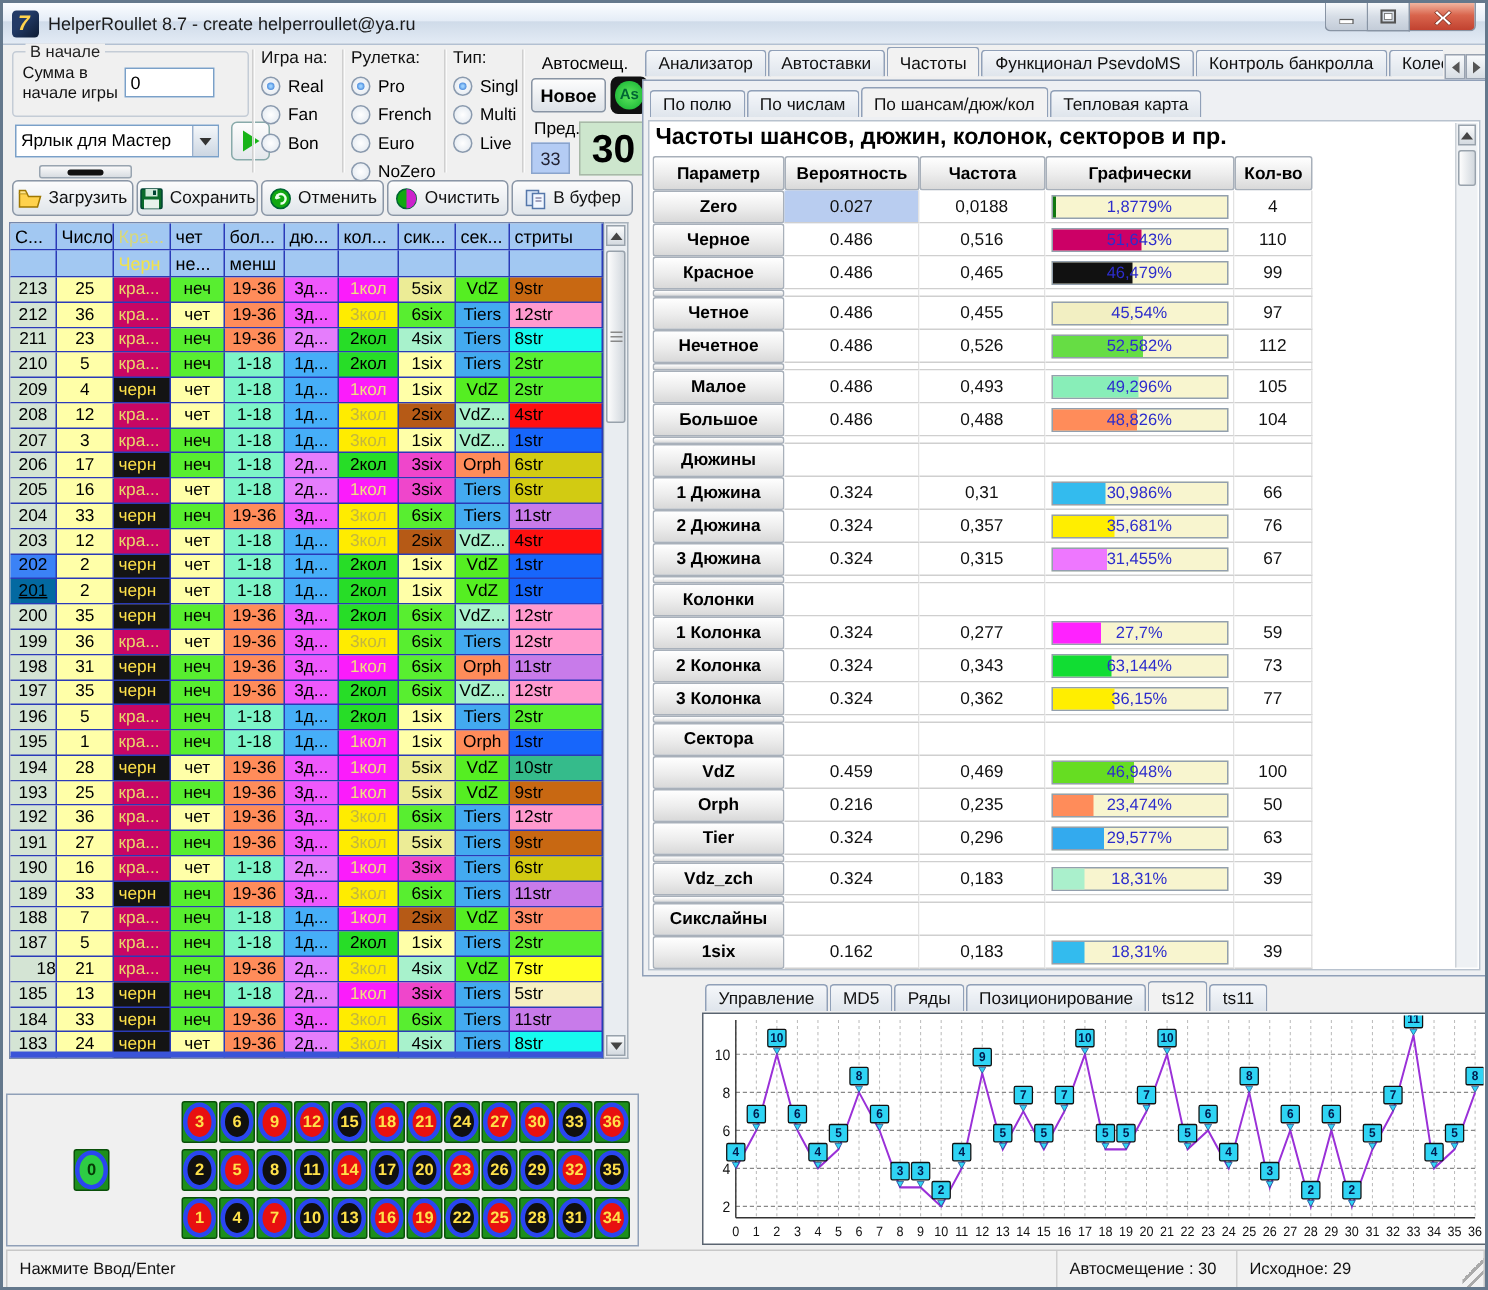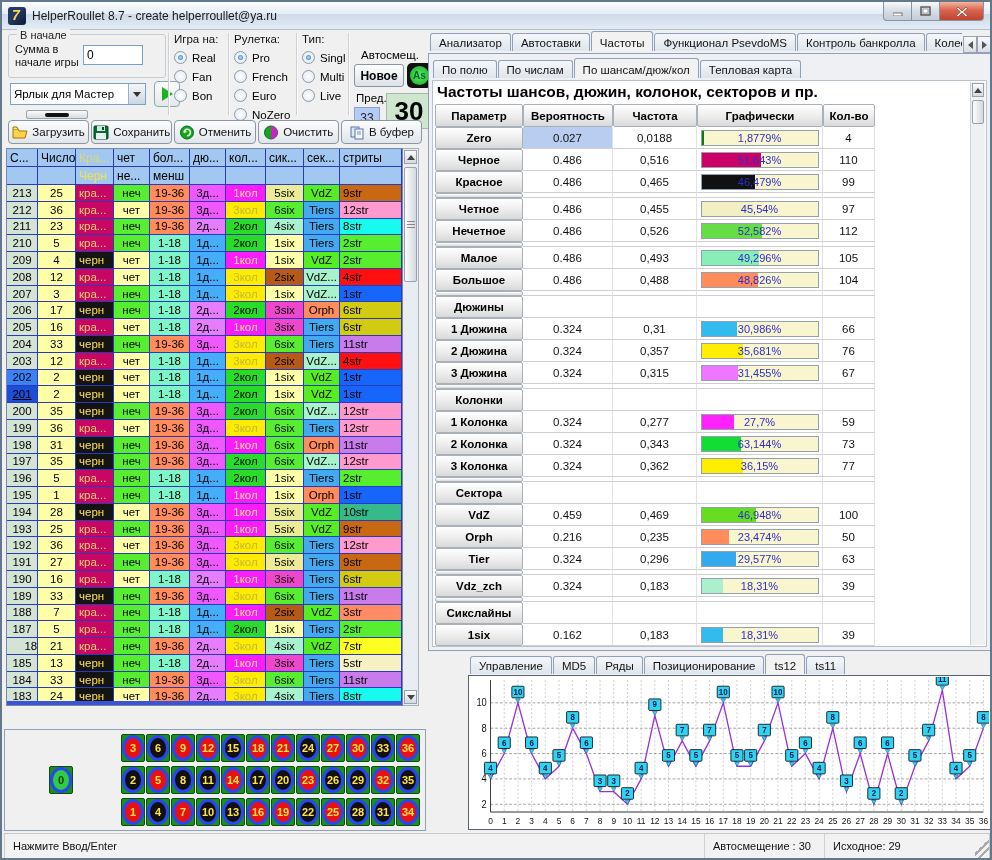--- a/index.html
+++ b/index.html
@@ -44,21 +44,21 @@
   .mini-btn{position:absolute;left:22px;top:79px;width:62px;height:9px;border:1px solid #98a4b0;border-radius:2px;
     background:linear-gradient(#fafafa,#d8dde2);display:flex;align-items:center;justify-content:center;}
   .mini-dash{width:24px;height:4px;background:#111;border-radius:2px;}
   .vsep{position:absolute;top:2px;height:82px;width:2px;border-left:1px solid #cfcfcf;border-right:1px solid #fbfbfb;}
   .rgroup{position:absolute;top:2px;font-size:11.5px;}
   .rg-label{font-size:11.5px;margin-bottom:4px;color:#111;}
   .radio-row{display:flex;align-items:center;gap:5px;margin:6px 0;}
   .radio-dot{width:13px;height:13px;border-radius:50%;border:1px solid #8a9aae;background:radial-gradient(#fff,#dfe6ee);position:relative;flex:none;}
   .radio-dot.on::after{content:"";position:absolute;left:3px;top:3px;width:5px;height:5px;border-radius:50%;
     background:radial-gradient(#9ad0ff 20%,#1e62c8);}
-  .auto-group{position:absolute;left:350px;top:18px;width:72px;}
+  .auto-group{position:absolute;left:350px;top:6px;width:72px;}
   .auto-label{font-size:11.5px;text-align:center;}
   .new-btn{position:absolute;left:0;top:15px;width:50px;height:23px;border:1px solid #8894a4;border-radius:3px;
     background:linear-gradient(#fdfdfd,#dde2e8);font-weight:bold;font-size:12px;display:flex;align-items:center;justify-content:center;}
   .as-btn{position:absolute;left:53px;top:14px;width:25px;height:25px;background:#111;border-radius:5px;
     display:flex;align-items:center;justify-content:center;}
   .as-inner{width:19px;height:19px;border-radius:50%;background:radial-gradient(#5fe85f,#0fae2f);
     color:#063;font-size:10px;font-weight:bold;display:flex;align-items:center;justify-content:center;}
   .pred-label{position:absolute;left:2px;top:43px;font-size:11.5px;}
   .pred-box{position:absolute;left:0;top:58px;width:26px;height:21px;background:#b4ccf4;border:1px solid #8aa4cc;
     font-size:12px;color:#223;display:flex;align-items:center;justify-content:center;}
@@ -465,21 +465,21 @@
           <div class="sg-cell w2 left" style="background: rgb(20, 20, 20); color: rgb(255, 225, 74);">черн</div>
           <div class="sg-cell w3" style="background: rgb(255, 255, 168);">чет</div>
           <div class="sg-cell w4" style="background: rgb(125, 245, 200);">1-18</div>
           <div class="sg-cell w5" style="background: rgb(70, 174, 248);">1д...</div>
           <div class="sg-cell w6" style="background: rgb(39, 221, 39);">2кол</div>
           <div class="sg-cell w7" style="background: rgb(255, 255, 168);">1six</div>
           <div class="sg-cell w8" style="background: rgb(85, 238, 34);">VdZ</div>
           <div class="sg-cell w9 left" style="background: rgb(23, 102, 251);">1str</div>
         </div>
         <div class="sg-row">
-          <div class="sg-cell w0" style="background: #1d4ed8; text-decoration: underline;">201</div>
+          <div class="sg-cell w0" style="background: #0369a1; text-decoration: underline;">201</div>
           <div class="sg-cell w1" style="background: rgb(255, 255, 168);">2</div>
           <div class="sg-cell w2 left" style="background: rgb(20, 20, 20); color: rgb(255, 225, 74);">черн</div>
           <div class="sg-cell w3" style="background: rgb(255, 255, 168);">чет</div>
           <div class="sg-cell w4" style="background: rgb(125, 245, 200);">1-18</div>
           <div class="sg-cell w5" style="background: rgb(70, 174, 248);">1д...</div>
           <div class="sg-cell w6" style="background: rgb(39, 221, 39);">2кол</div>
           <div class="sg-cell w7" style="background: rgb(255, 255, 168);">1six</div>
           <div class="sg-cell w8" style="background: rgb(85, 238, 34);">VdZ</div>
           <div class="sg-cell w9 left" style="background: rgb(23, 102, 251);">1str</div>
         </div>

